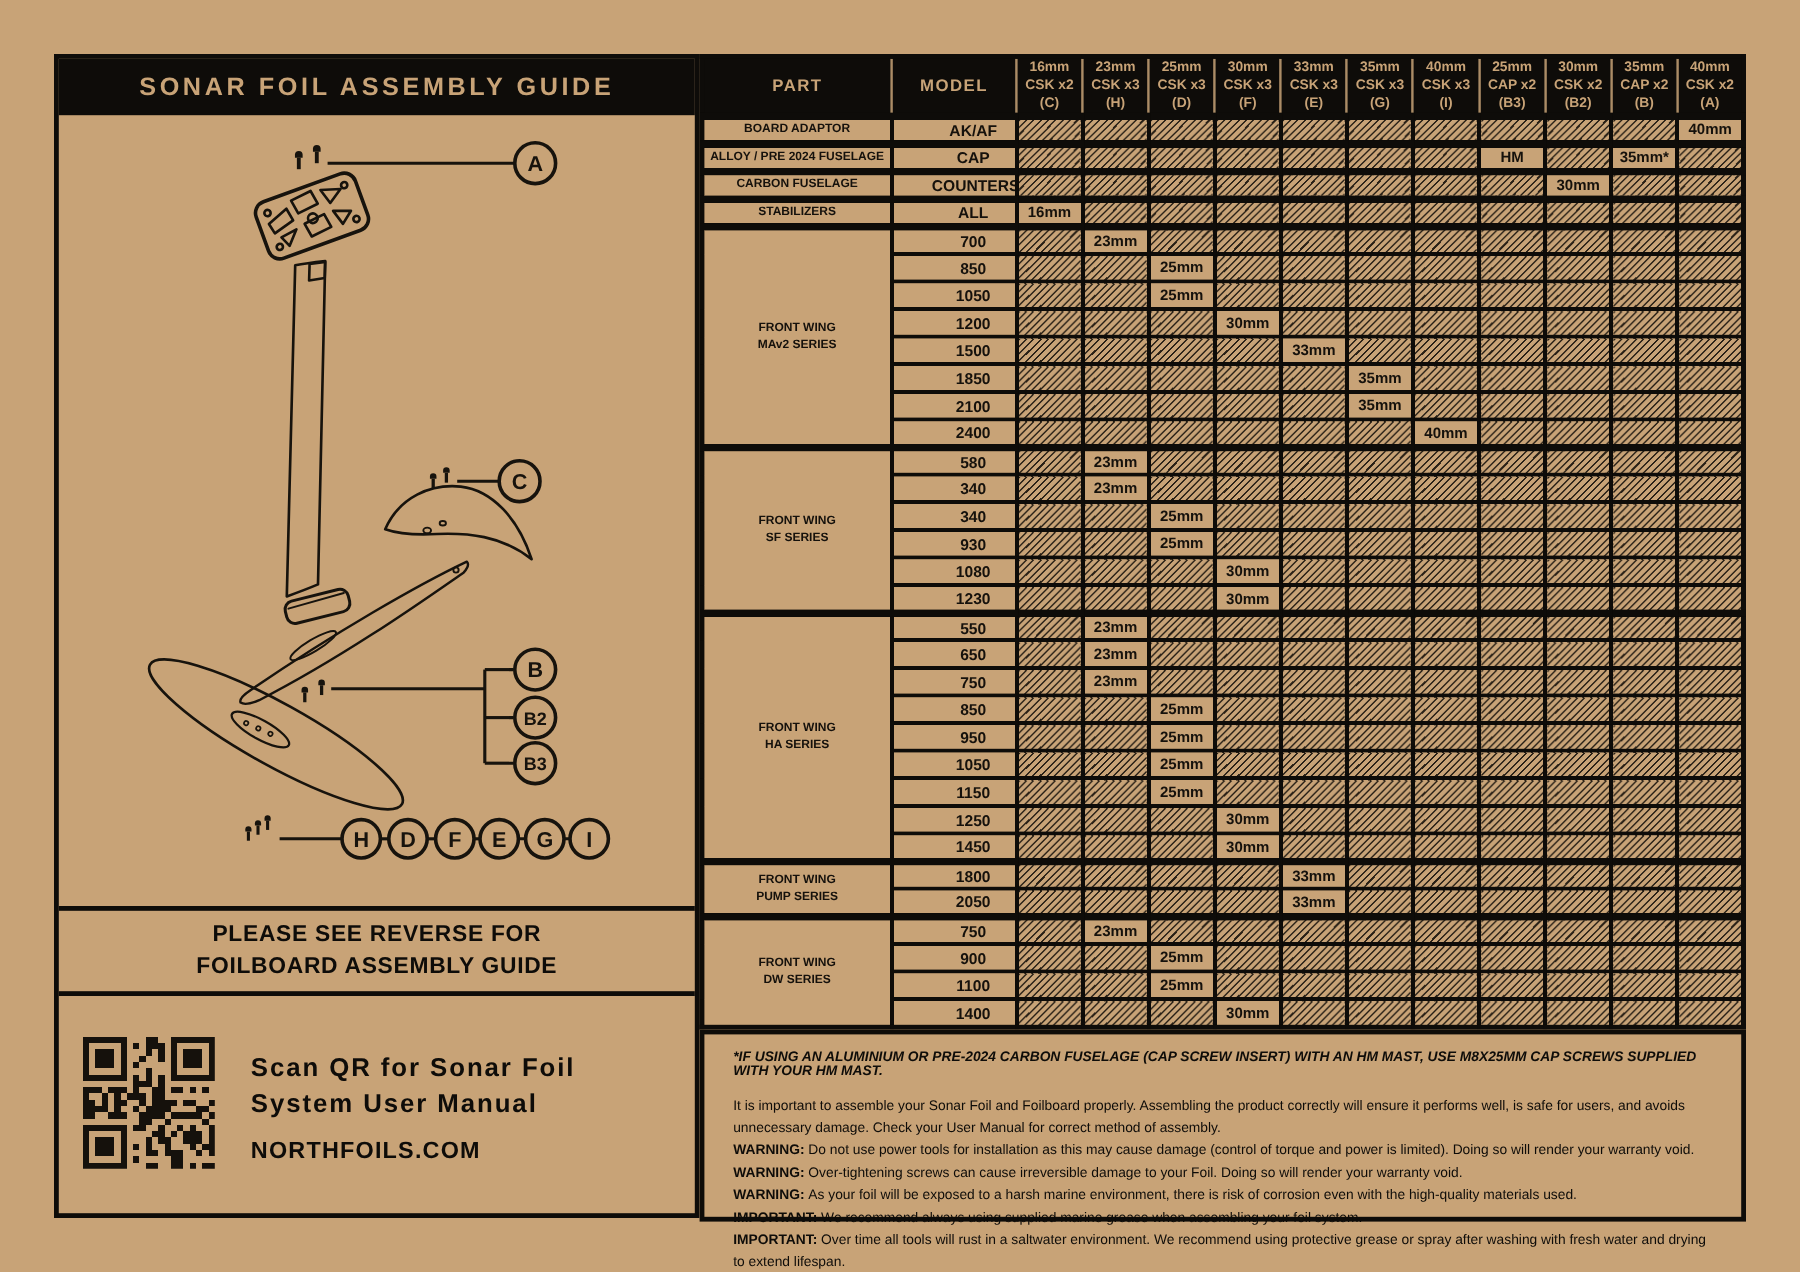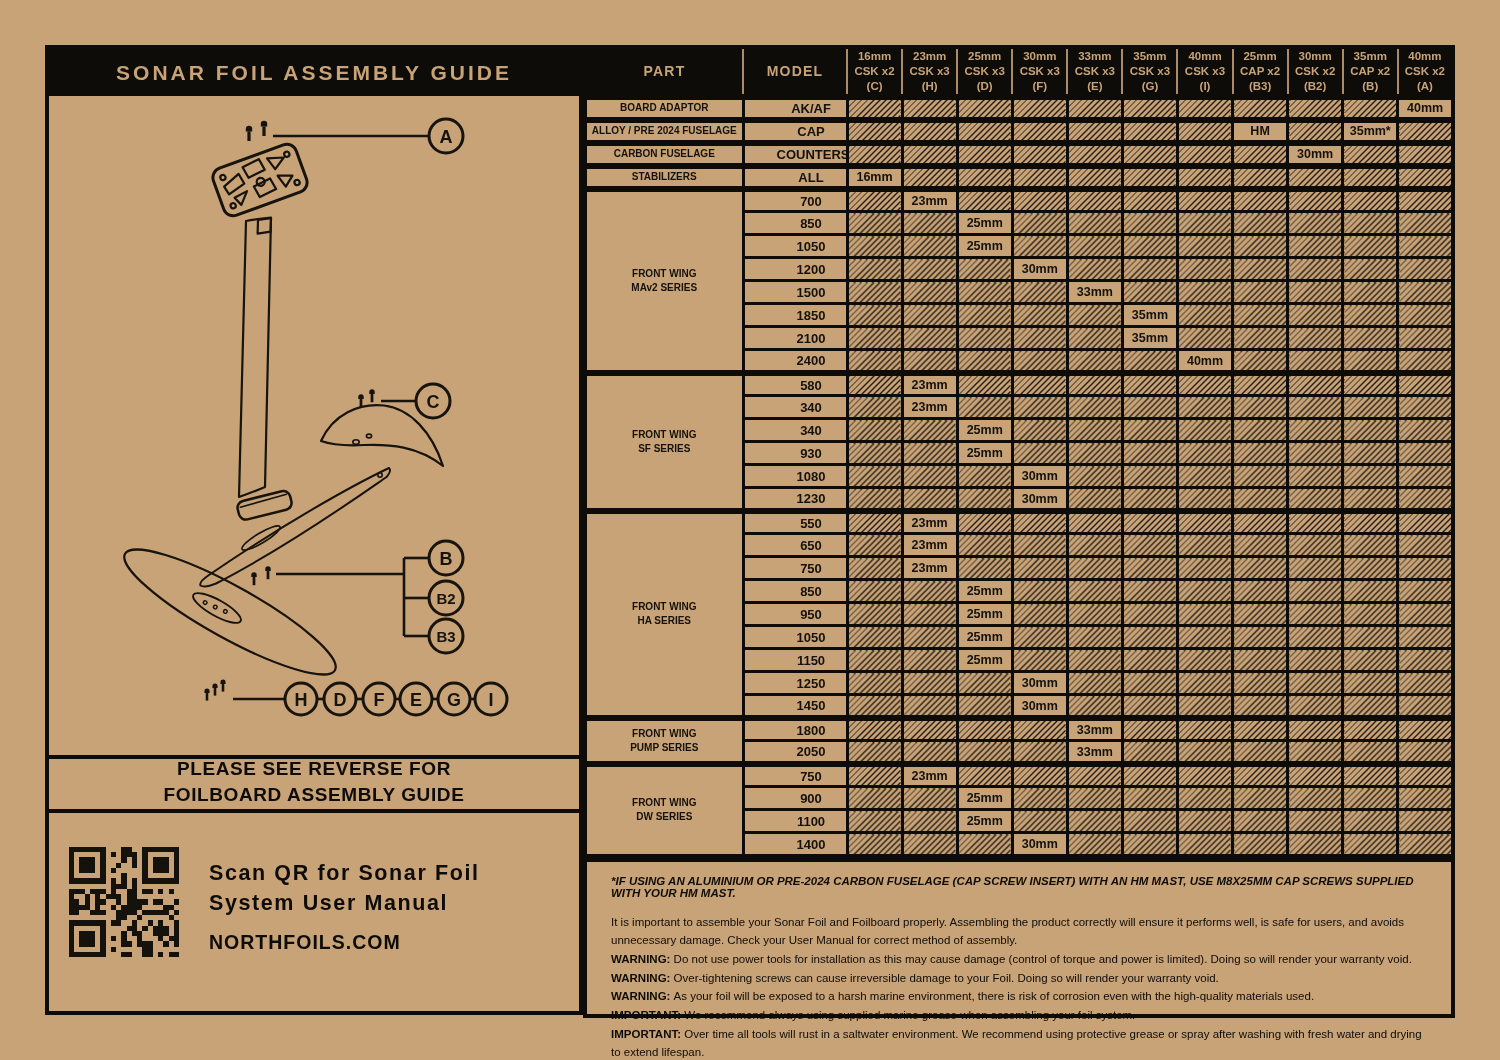--- a/index.html
+++ b/index.html
@@ -20,22 +20,22 @@
     display:flex;flex-direction:column;
   }
   .title-banner{
     height:47px;background:#0e0c09;color:#c8a377;
     display:flex;align-items:center;justify-content:center;
     font-weight:bold;font-size:21px;letter-spacing:3px;
   }
   .diagram{height:659px;position:relative;overflow:hidden;}
   .diagram svg{display:block;}
   .reverse-note{
-    height:54px;box-sizing:border-box;border-top:4px solid #0e0c09;
-    display:flex;flex-direction:column;align-items:center;justify-content:flex-end;
+    height:71px;box-sizing:border-box;border-top:4px solid #0e0c09;
+    display:flex;flex-direction:column;align-items:center;justify-content:center;
     font-weight:bold;font-size:19px;letter-spacing:0.6px;line-height:1.4;text-align:center;
   }
   .qr-section{
     flex:1;box-sizing:border-box;border-top:4px solid #0e0c09;
     display:flex;padding:34px 0 0 20px;gap:30px;
   }
   .qr-box{width:110px;height:110px;flex:0 0 auto;}
   .qr-text{padding-top:12px;}
   .qr-caption{font-weight:bold;font-size:21.5px;letter-spacing:1.6px;line-height:1.38;}
   .website{font-weight:bold;font-size:19.5px;letter-spacing:1px;margin-top:13px;}

